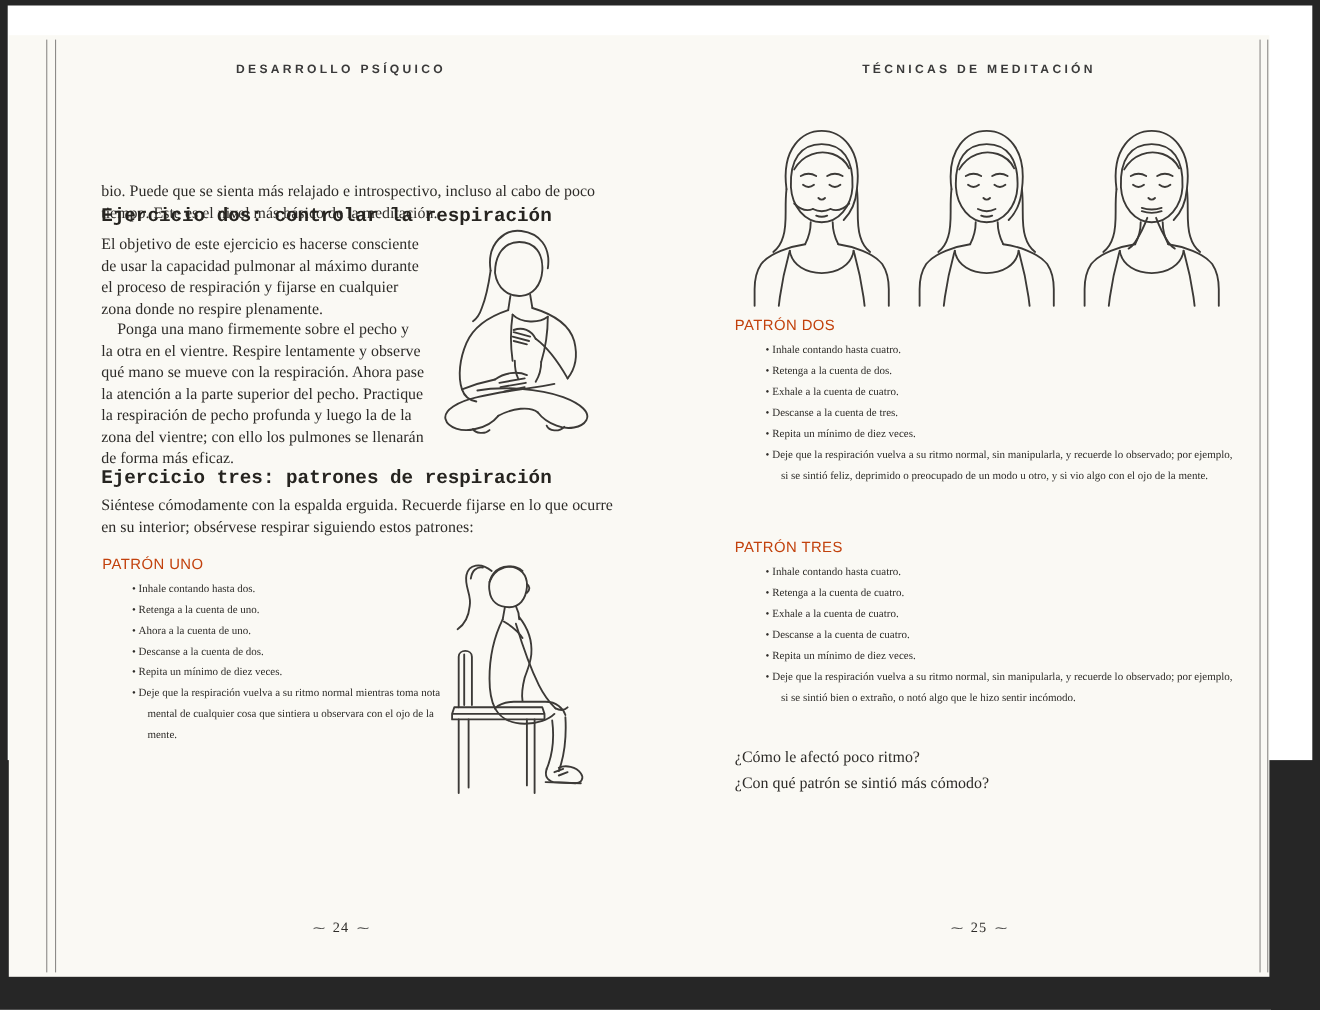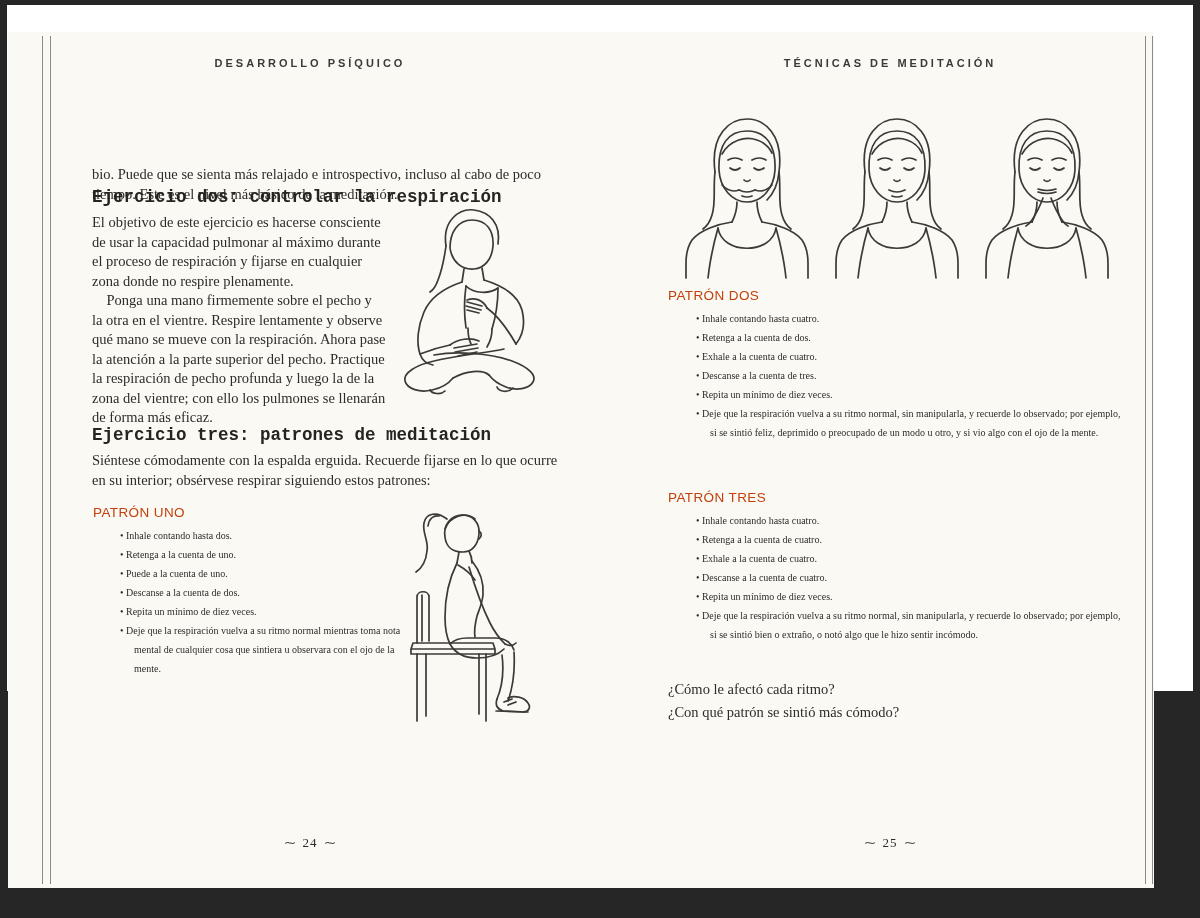--- a/index.html
+++ b/index.html
@@ -92,31 +92,31 @@
             <path d="M68,146 L91,142 M69,150 L92,146 M72,154 L91,150"></path>
             <path d="M82,126 C82,132 83,138 85,142 M106,127 C106,134 104,140 101,145"></path>
             <path d="M118,147 C100,151 72,153 48,159 C30,163 17,171 19,179 C21,187 34,191 46,188 C56,186 63,181 67,176"></path>
             <path d="M48,153 C70,149 104,151 126,159 C142,165 151,173 147,180 C143,187 130,189 120,185 C112,182 106,177 103,173"></path>
             <path d="M67,176 C80,169 96,167 103,173"></path>
             <path d="M44,188 C46,192 55,193 59,189 M111,185 C113,190 122,191 127,186"></path>
           </g>
         </svg>
       </div>
 
-      <div class="ex-heading" style="left:84px; top:393px;">Ejercicio tres: patrones de meditación</div>
+      <div class="ex-heading" style="left:84px; top:393px;">Ejercicio tres: patrones de respiración</div>
 
       <div class="body-lines" style="left:84px; top:419px; width:500px;">Siéntese cómodamente con la espalda erguida. Recuerde fijarse en lo que ocurre
 en su interior; obsérvese respirar siguiendo estos patrones:</div>
 
       <div class="pattern-title" style="left:85px; top:473px;">PATRÓN UNO</div>
 
       <ul class="bullets" style="left:112px; top:494px; width:292px;">
         <li>Inhale contando hasta dos.</li>
         <li>Retenga a la cuenta de uno.</li>
-        <li>Puede a la cuenta de uno.</li>
+        <li>Ahora a la cuenta de uno.</li>
         <li>Descanse a la cuenta de dos.</li>
         <li>Repita un mínimo de diez veces.</li>
         <li>Deje que la respiración vuelva a su ritmo normal mientras toma nota mental de cualquier cosa que sintiera u observara con el ojo de la mente.</li>
       </ul>
 
       <div class="illo" style="left:387px; top:471px; width:155px; height:228px;">
         <svg viewBox="0 0 155 228">
           <g class="ink">
             <path d="M22,140 L22,94 C22,87 34,87 34,94 L34,138 M27,138 L27,92"></path>
             <path d="M16,146 L18,140 L98,140 L100,146 L16,146 M16,146 L16,151 L100,151 L100,146"></path>
@@ -225,21 +225,21 @@
 
       <ul class="bullets" style="left:688px; top:479px; width:432px;">
         <li>Inhale contando hasta cuatro.</li>
         <li>Retenga a la cuenta de cuatro.</li>
         <li>Exhale a la cuenta de cuatro.</li>
         <li>Descanse a la cuenta de cuatro.</li>
         <li>Repita un mínimo de diez veces.</li>
         <li>Deje que la respiración vuelva a su ritmo normal, sin manipularla, y recuerde lo observado; por ejemplo, si se sintió bien o extraño, o notó algo que le hizo sentir incómodo.</li>
       </ul>
 
-      <div class="questions" style="left:660px; top:646px; width:440px;">¿Cómo le afectó cada ritmo?
+      <div class="questions" style="left:660px; top:646px; width:440px;">¿Cómo le afectó poco ritmo?
 ¿Con qué patrón se sintió más cómodo?</div>
 
       <div class="folio" style="left:652px; top:803px;">
         <span class="orn">⁓</span><span class="num">25</span><span class="orn">⁓</span>
       </div>
     </div>
 
   </div>
  </div>
 </div>

